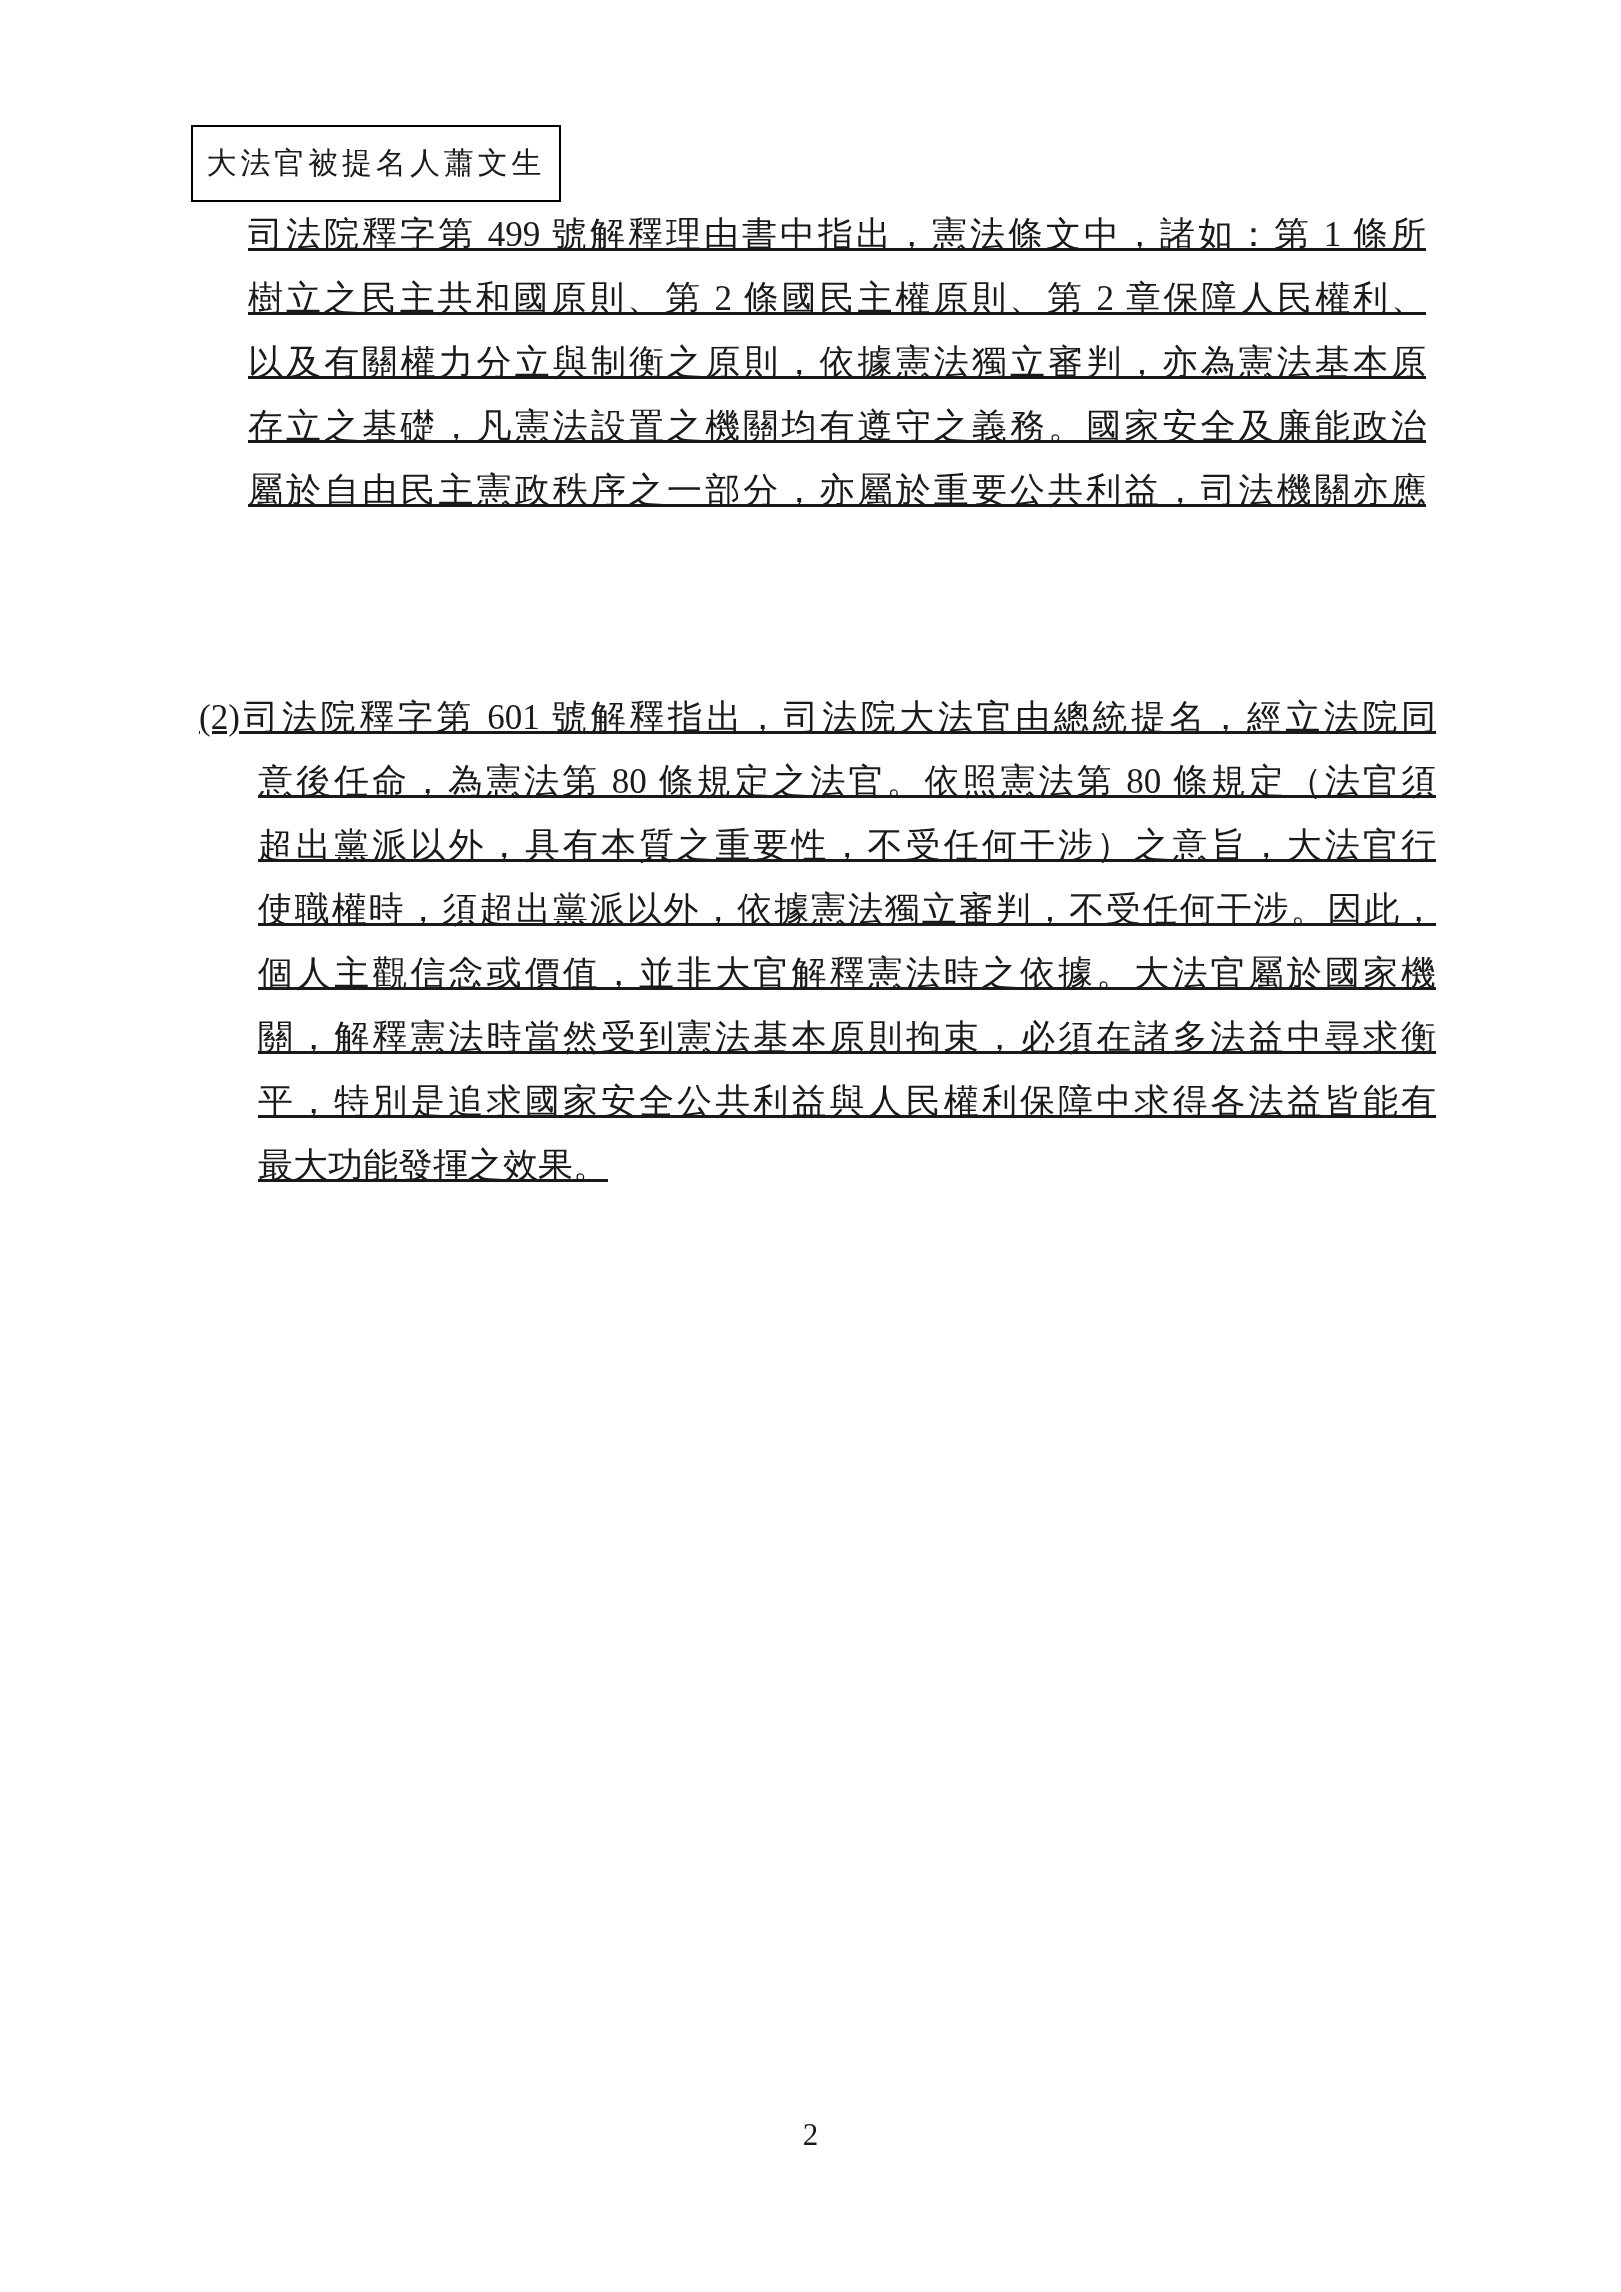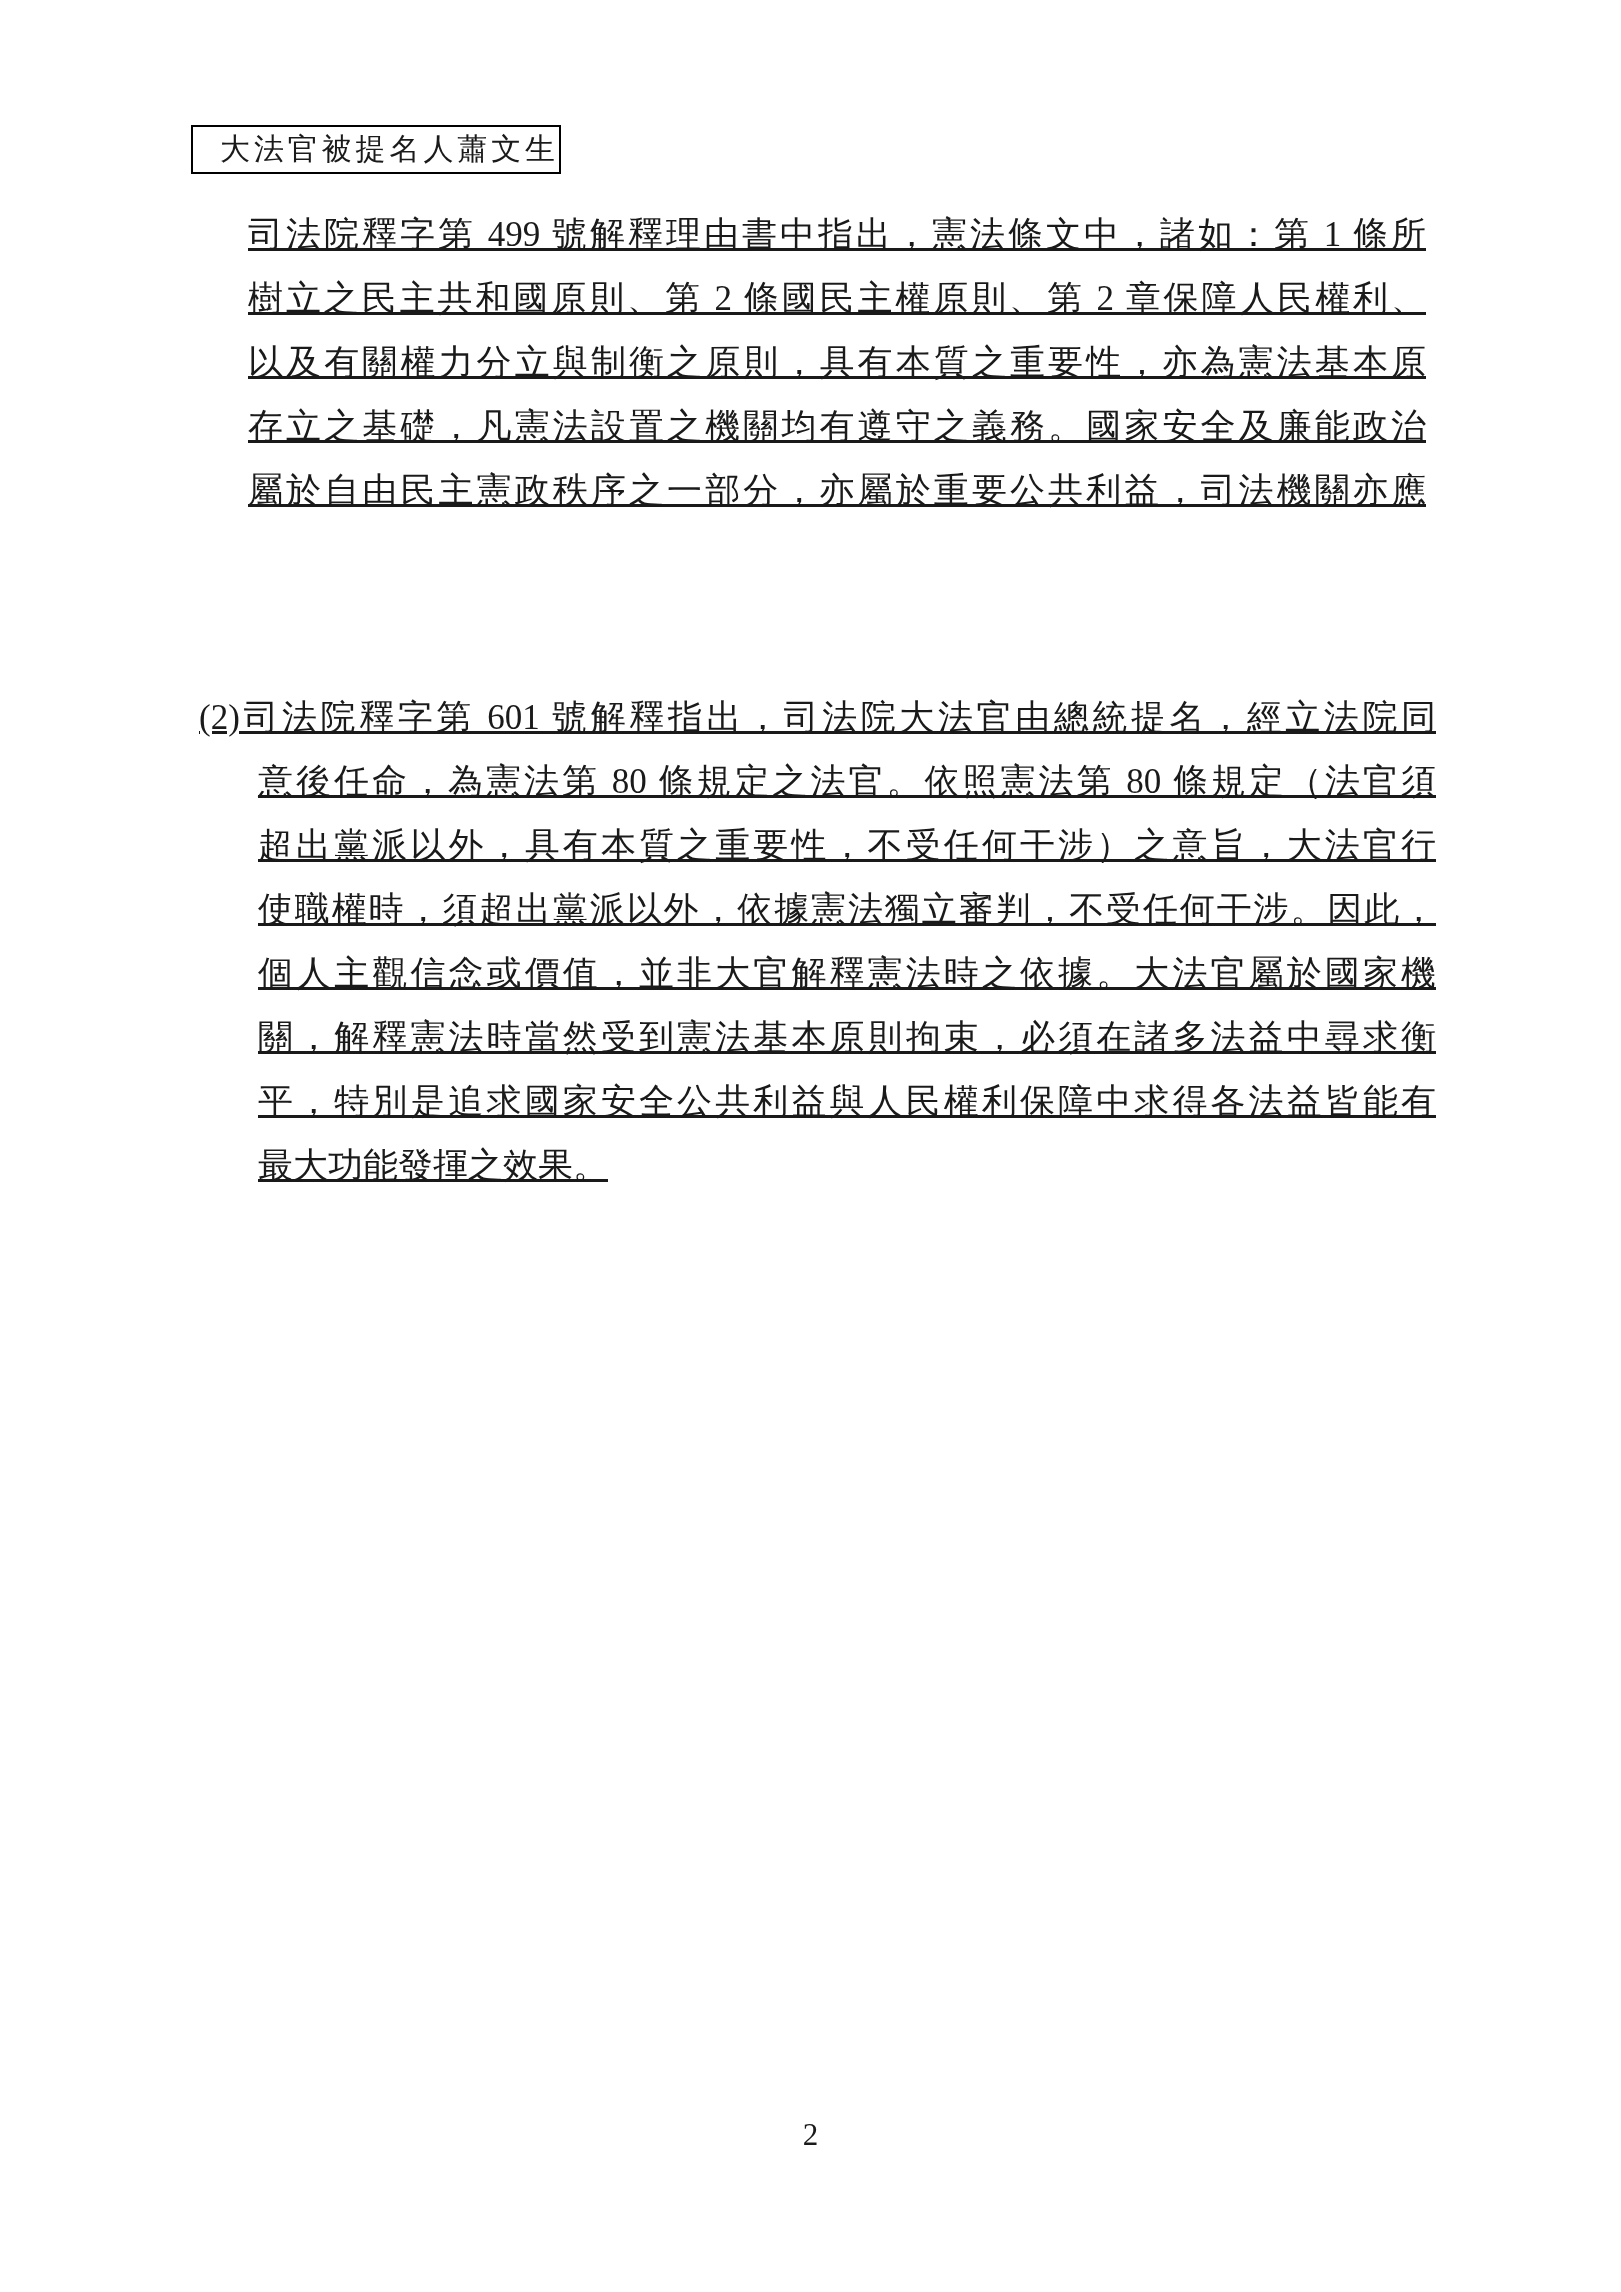--- a/index.html
+++ b/index.html
@@ -14,26 +14,26 @@
     background: #ffffff;
     color: #1a1a1a;
     font-family: "Liberation Serif", "DejaVu Serif", serif;
     overflow: hidden;
   }
   .nominee-box {
     position: absolute;
     left: 191px;
     top: 125px;
     width: 370px;
-    height: 49px;
+    height: 77px;
     box-sizing: border-box;
     border: 2.9px solid #000000;
     display: flex;
     align-items: center;
-    justify-content: flex-end;
+    justify-content: center;
   }
   .nominee-box span {
     font-size: 30px;
     letter-spacing: 3.9px;
     white-space: nowrap;
   }
   .para {
     position: absolute;
   }
   .para1 {
@@ -78,21 +78,21 @@
 
 <div class="page">
 
   <div class="nominee-box">
     <span>大法官被提名人蕭文生</span>
   </div>
 
   <div class="para para1">
     <div class="tline">司法院釋字第 499 號解釋理由書中指出，憲法條文中，諸如：第 1 條所</div>
     <div class="tline">樹立之民主共和國原則、第 2 條國民主權原則、第 2 章保障人民權利、</div>
-    <div class="tline">以及有關權力分立與制衡之原則，具有本質之重要性，亦為憲法基本原</div>
+    <div class="tline">以及有關權力分立與制衡之原則，依據憲法獨立審判，亦為憲法基本原</div>
     <div class="tline">存立之基礎，凡憲法設置之機關均有遵守之義務。國家安全及廉能政治</div>
     <div class="tline">屬於自由民主憲政秩序之一部分，亦屬於重要公共利益，司法機關亦應</div>
   </div>
 
   <div class="para para2">
     <div class="tline">(2)司法院釋字第 601 號解釋指出，司法院大法官由總統提名，經立法院同</div>
     <div class="tline cont">意後任命，為憲法第 80 條規定之法官。依照憲法第 80 條規定（法官須</div>
     <div class="tline cont">超出黨派以外，具有本質之重要性，不受任何干涉）之意旨，大法官行</div>
     <div class="tline cont">使職權時，須超出黨派以外，依據憲法獨立審判，不受任何干涉。因此，</div>
     <div class="tline cont">個人主觀信念或價值，並非大官解釋憲法時之依據。大法官屬於國家機</div>

